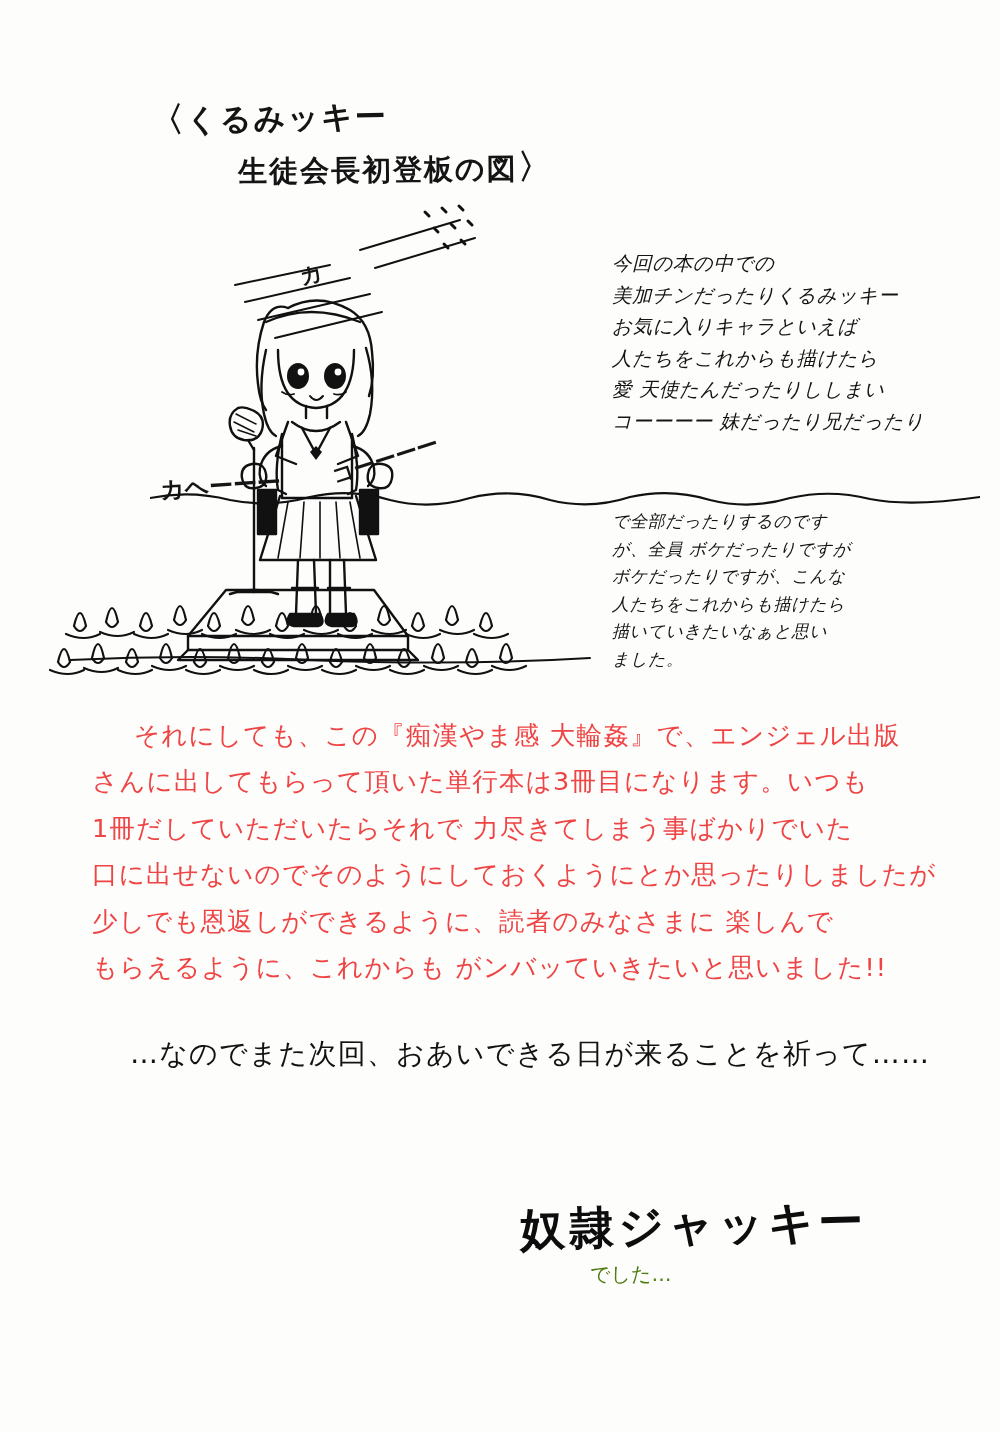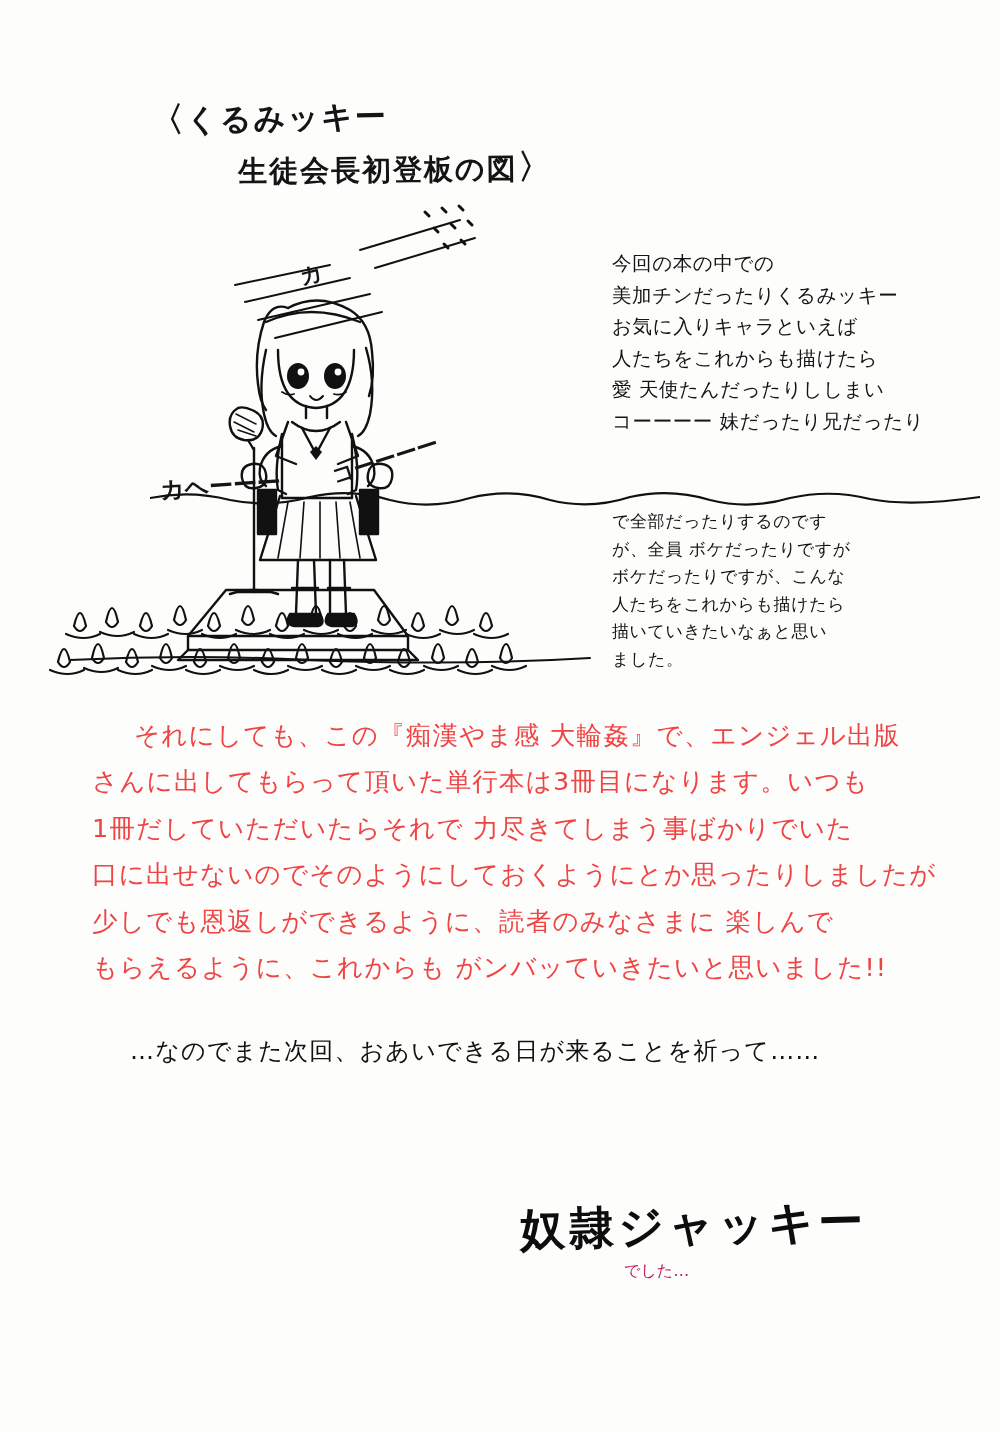--- a/index.html
+++ b/index.html
@@ -74,20 +74,21 @@
     left: 612px;
     top: 248px;
     width: 360px;
   }
   .note-line {
     font-size: 19.5px;
     line-height: 1.62;
     letter-spacing: 0.6px;
     color: #141414;
     white-space: nowrap;
+    font-style: italic;
   }
   .note-col.lower {
     top: 508px;
   }
   .note-col.lower .note-line { font-size: 17px; }
 
   
   .divider {
     position: absolute;
     left: 150px;
@@ -112,21 +113,21 @@
   }
   .body-line.indent { padding-left: 42px; }
 
   .closing-block {
     position: absolute;
     left: 130px;
     top: 1035px;
     width: 820px;
   }
   .closing-line {
-    font-size: 24px;
+    font-size: 28px;
     letter-spacing: 1.2px;
     color: #121212;
     white-space: nowrap;
   }
 
   
   .signature {
     position: absolute;
     left: 520px;
     top: 1195px;
@@ -134,24 +135,24 @@
   }
   .sig-name {
     font-size: 45px;
     font-weight: bold;
     letter-spacing: 4px;
     color: #0d0d0d;
     transform: rotate(-1.5deg);
     white-space: nowrap;
   }
   .sig-suffix {
-    margin-left: 104px;
+    margin-left: 70px;
     margin-top: 6px;
-    font-size: 16px;
-    color: #be185d;
+    font-size: 20px;
+    color: #4d7c0f;
     white-space: nowrap;
   }
 </style>
 </head>
 <body>
 
 <div class="page">
 
   <div class="title-block">
     <div class="title-line">

